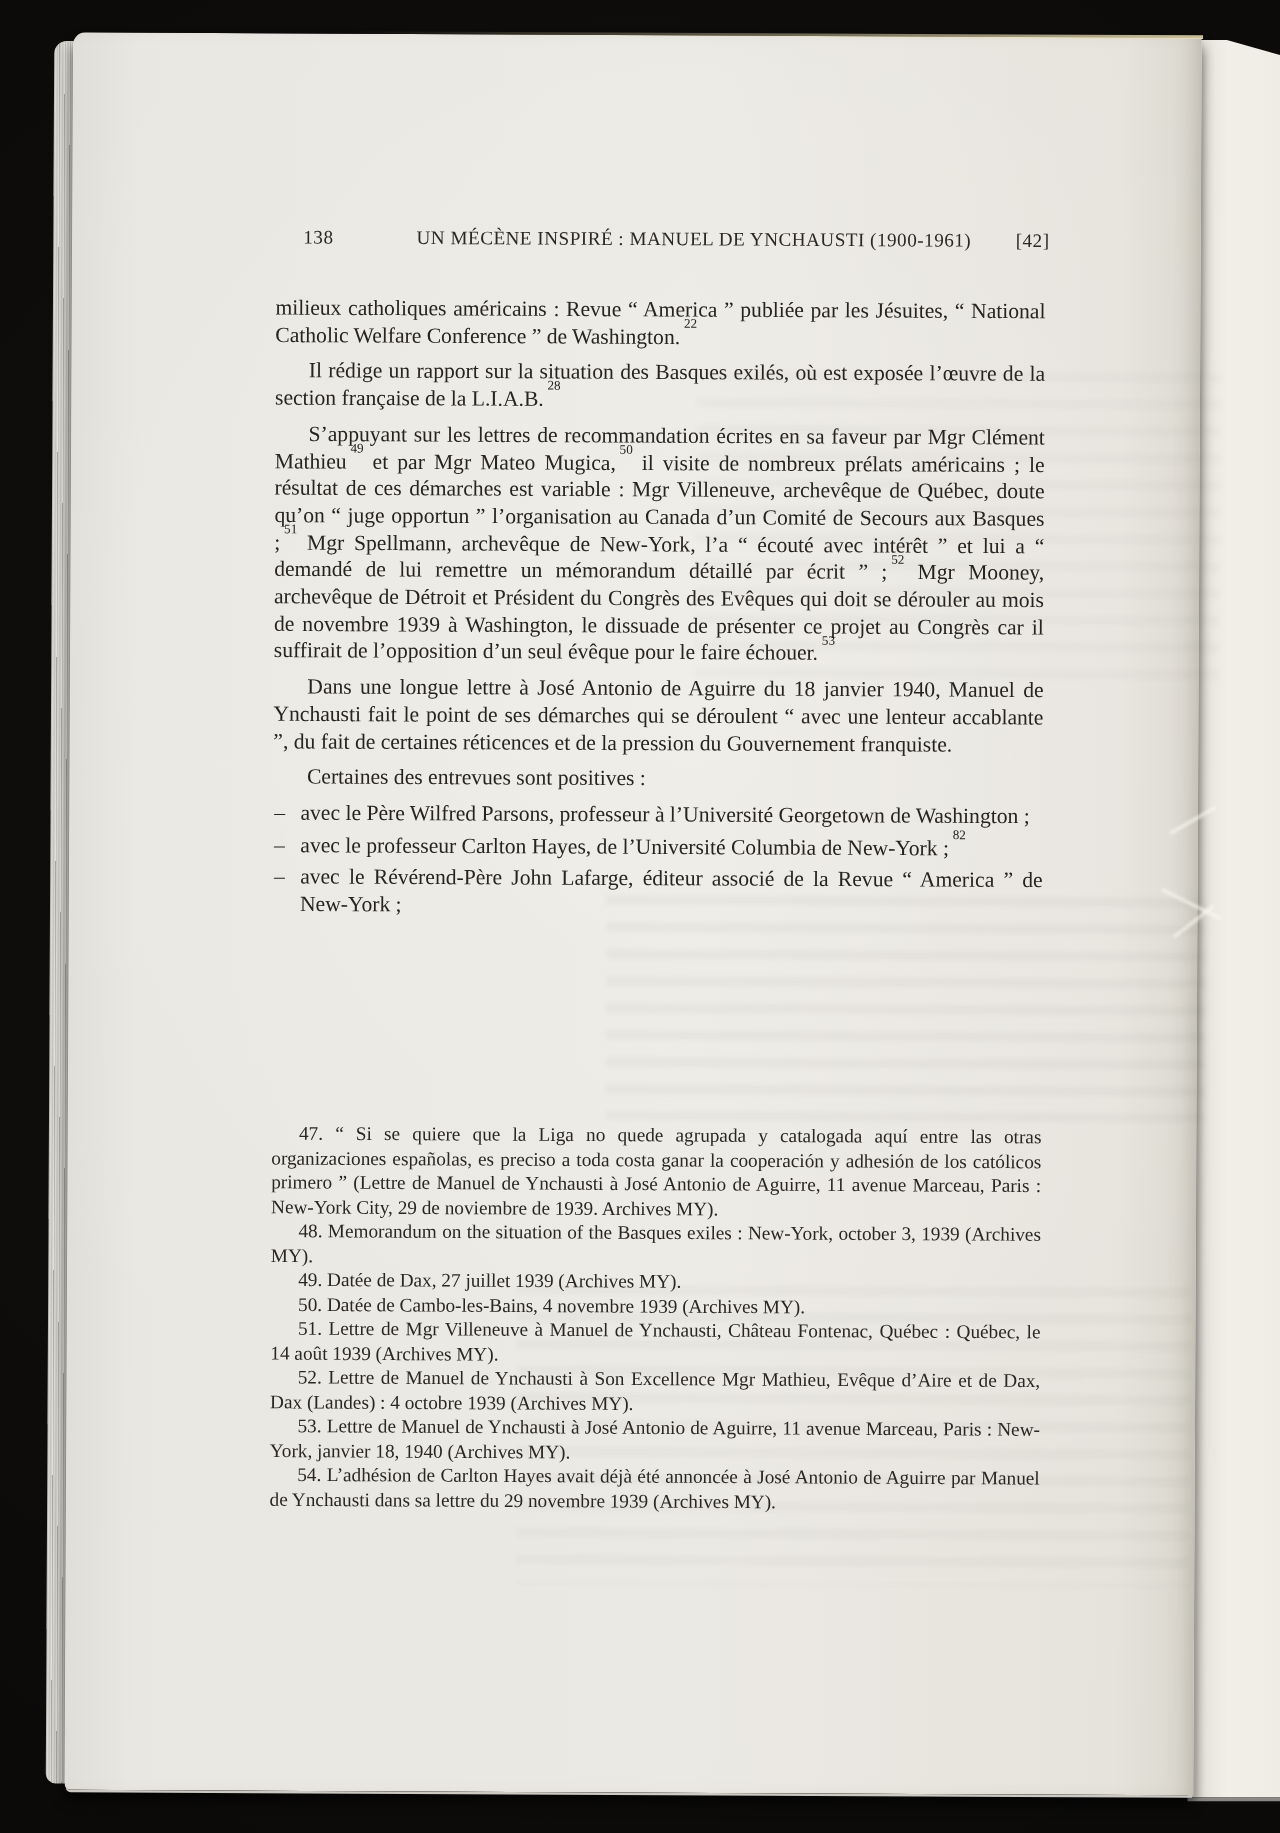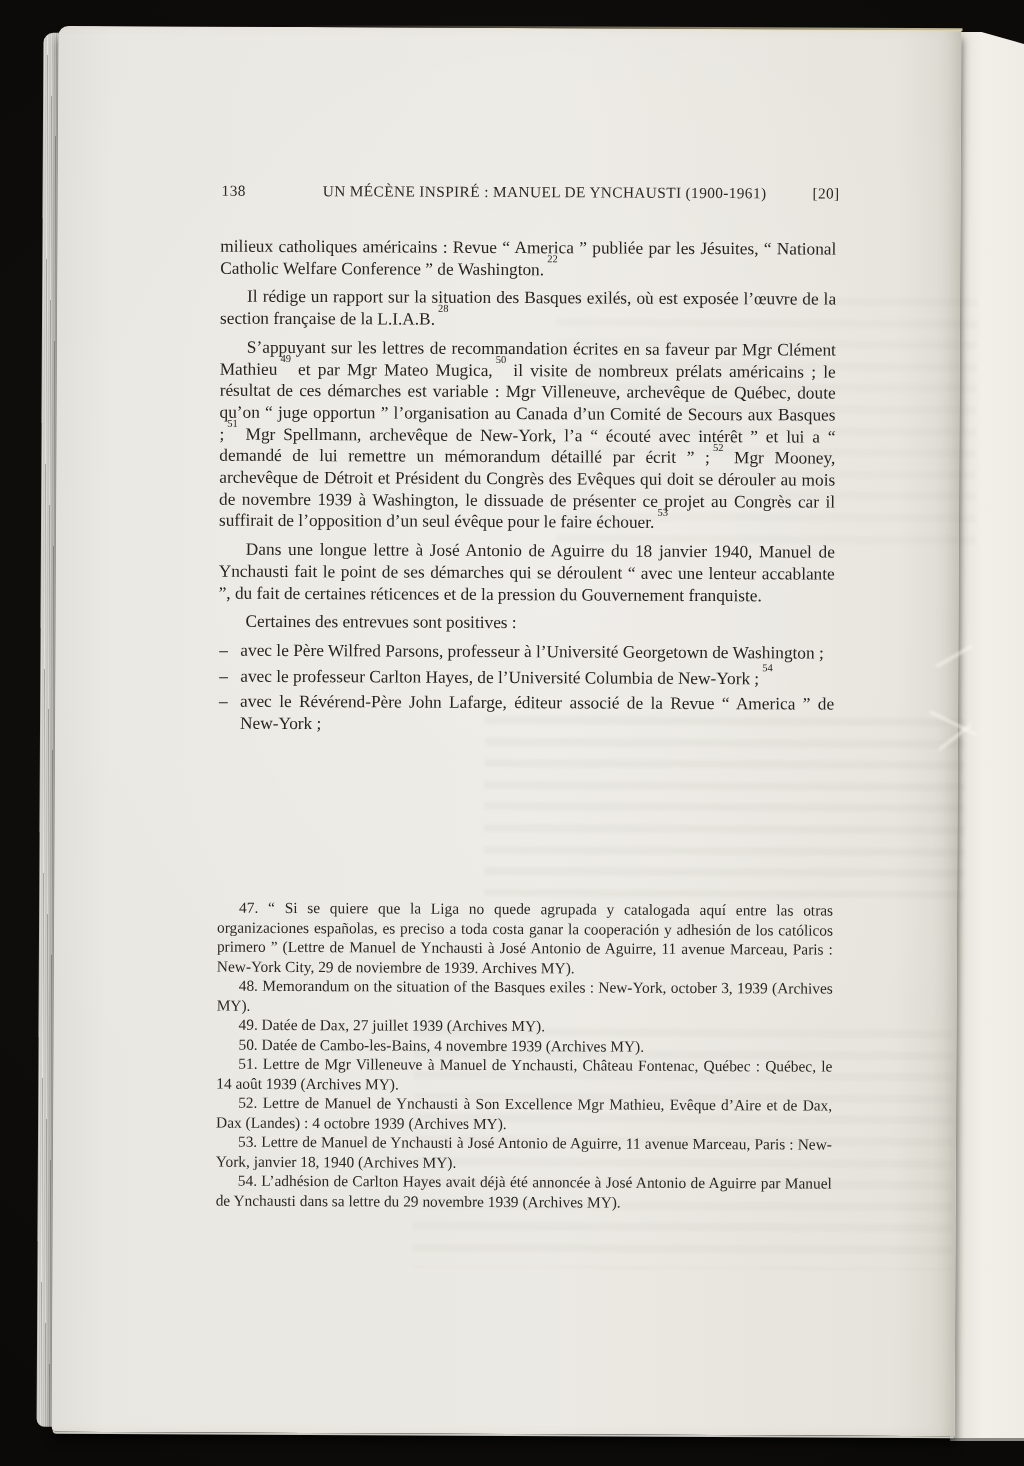--- a/index.html
+++ b/index.html
@@ -60,21 +60,21 @@
       rgba(116,122,108,0.10) 0 8px, rgba(0,0,0,0) 8px 21.6px);}
   .g1{left:500px;top:268px;width:420px;height:250px;opacity:0.35;}
   .g2{left:430px;top:688px;width:480px;height:180px;}
   .g3{left:360px;top:1000px;width:540px;height:240px;opacity:0.45;}
   
   .header{
     position:absolute;left:164px;top:155px;width:618px;
     display:flex;align-items:baseline;
     font-size:15.3px;color:#2b2823;letter-spacing:0.4px;white-space:nowrap;
   }
-  .pagenum{width:72px;text-align:left;}
+  .pagenum{width:72px;text-align:left;margin-left:21px;}
   .runtitle{flex:1;text-align:center;}
   .colnum{width:44px;text-align:right;}
   .bodycol{
     position:absolute;left:163px;top:209px;width:616px;
     font-size:17.3px;line-height:21.7px;text-align:justify;color:#262320;
   }
   .bodycol p{margin:0 0 7px 0;}
   .bodycol p:last-child{margin-bottom:0;}
   .bodycol p.noindent{text-indent:0;}
   .bodycol p.indent{text-indent:27px;}
@@ -99,31 +99,31 @@
 
     <div class="page">
 
       <div class="ghost g1"></div>
       <div class="ghost g2"></div>
       <div class="ghost g3"></div>
 
       <div class="header">
         <span class="pagenum">138</span>
         <span class="runtitle">UN MÉCÈNE INSPIRÉ : MANUEL DE YNCHAUSTI (1900-1961)</span>
-        <span class="colnum">[20]</span>
+        <span class="colnum">[42]</span>
       </div>
 
       <div class="bodycol">
           <p class="noindent">milieux catholiques américains : Revue “ America ” publiée par les Jésuites, “ National Catholic Welfare Conference ” de Washington.<sup>22</sup></p>
           <p class="indent">Il rédige un rapport sur la situation des Basques exilés, où est exposée l’œuvre de la section française de la L.I.A.B.<sup>28</sup></p>
           <p class="indent">S’appuyant sur les lettres de recommandation écrites en sa faveur par Mgr Clément Mathieu<sup>49</sup> et par Mgr Mateo Mugica,<sup>50</sup> il visite de nombreux prélats américains ; le résultat de ces démarches est variable : Mgr Villeneuve, archevêque de Québec, doute qu’on “ juge opportun ” l’organisation au Canada d’un Comité de Secours aux Basques ;<sup>51</sup> Mgr Spellmann, archevêque de New-York, l’a “ écouté avec intérêt ” et lui a “ demandé de lui remettre un mémorandum détaillé par écrit ” ;<sup>52</sup> Mgr Mooney, archevêque de Détroit et Président du Congrès des Evêques qui doit se dérouler au mois de novembre 1939 à Washington, le dissuade de présenter ce projet au Congrès car il suffirait de l’opposition d’un seul évêque pour le faire échouer.<sup>53</sup></p>
           <p class="indent">Dans une longue lettre à José Antonio de Aguirre du 18 janvier 1940, Manuel de Ynchausti fait le point de ses démarches qui se déroulent “ avec une lenteur accablante ”, du fait de certaines réticences et de la pression du Gouvernement franquiste.</p>
           <p class="indent">Certaines des entrevues sont positives :</p>
           <p class="list"><span class="dash">–</span>avec le Père Wilfred Parsons, professeur à l’Université Georgetown de Washington ;</p>
-          <p class="list"><span class="dash">–</span>avec le professeur Carlton Hayes, de l’Université Columbia de New-York ;<sup>54</sup></p>
+          <p class="list"><span class="dash">–</span>avec le professeur Carlton Hayes, de l’Université Columbia de New-York ;<sup>82</sup></p>
           <p class="list"><span class="dash">–</span>avec le Révérend-Père John Lafarge, éditeur associé de la Revue “ America ” de New-York ;</p>
         </div>
 
       <div class="footnotes">
           <p>47. “ Si se quiere que la Liga no quede agrupada y catalogada aquí entre las otras organizaciones españolas, es preciso a toda costa ganar la cooperación y adhesión de los católicos primero ” (Lettre de Manuel de Ynchausti à José Antonio de Aguirre, 11 avenue Marceau, Paris : New-York City, 29 de noviembre de 1939. Archives MY).</p>
           <p>48. Memorandum on the situation of the Basques exiles : New-York, october 3, 1939 (Archives MY).</p>
           <p>49. Datée de Dax, 27 juillet 1939 (Archives MY).</p>
           <p>50. Datée de Cambo-les-Bains, 4 novembre 1939 (Archives MY).</p>
           <p>51. Lettre de Mgr Villeneuve à Manuel de Ynchausti, Château Fontenac, Québec : Québec, le 14 août 1939 (Archives MY).</p>
           <p>52. Lettre de Manuel de Ynchausti à Son Excellence Mgr Mathieu, Evêque d’Aire et de Dax, Dax (Landes) : 4 octobre 1939 (Archives MY).</p>

